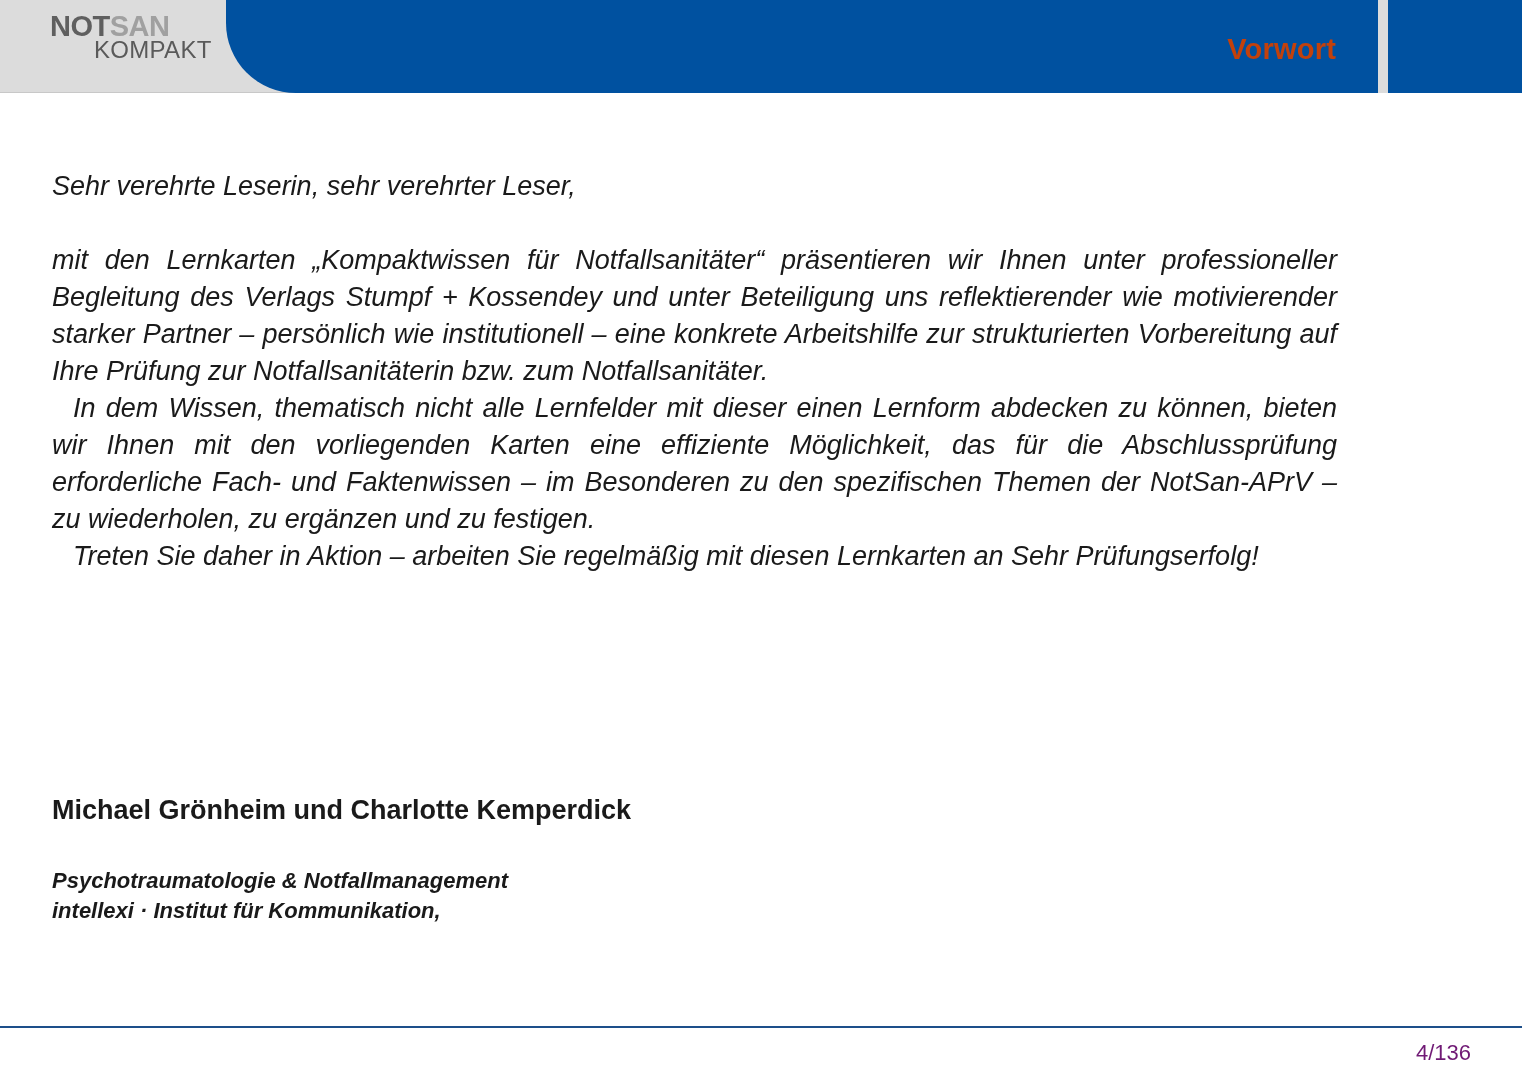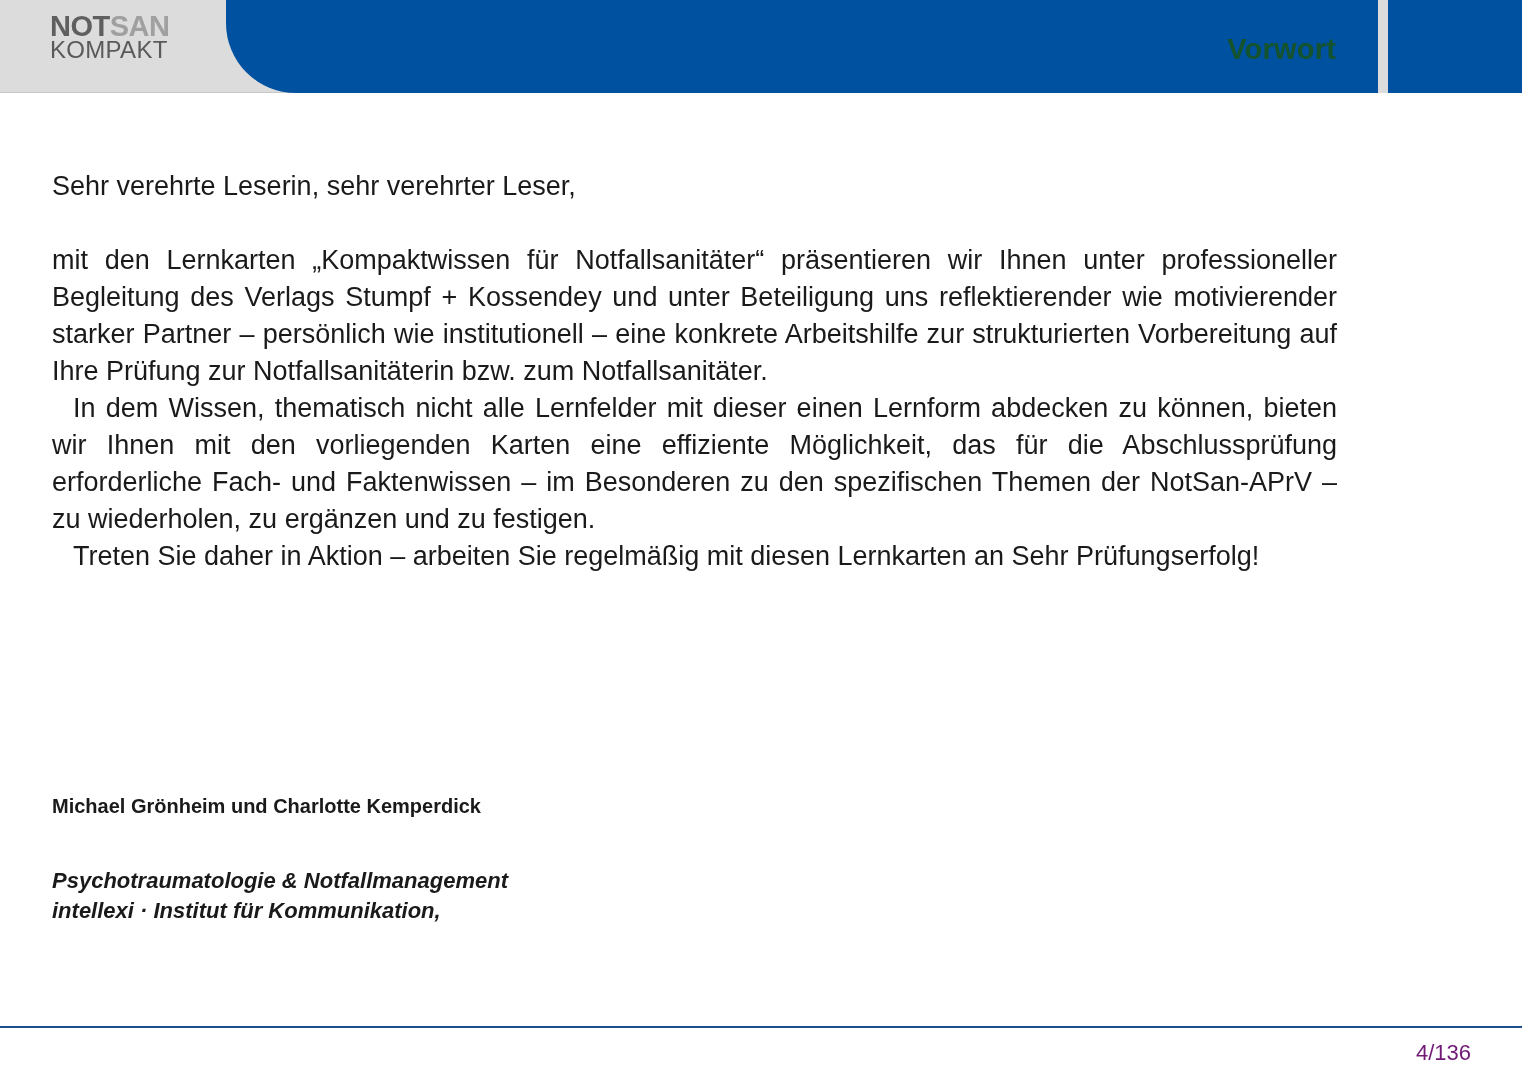--- a/index.html
+++ b/index.html
@@ -10,40 +10,40 @@
     }
     .header { position: absolute; left: 0; top: 0; width: 1522px; height: 93px; }
     .logo-box {
       position: absolute; left: 0; top: 0; width: 300px; height: 92px;
       background: #dcdcdc; border-bottom: 1px solid #c8c8c8;
     }
     .logo { position: absolute; left: 50px; top: 12px; line-height: 1; }
     .logo-top { font-weight: bold; font-size: 29px; letter-spacing: -0.5px; }
     .logo-top .not { color: #5f5f5f; }
     .logo-top .san { color: #a0a0a0; }
-    .logo-bottom { font-size: 24px; color: #5a5a5a; letter-spacing: 0.3px; margin-top: -3px; }
+    .logo-bottom { font-size: 24px; color: #5a5a5a; letter-spacing: 0.3px; margin-top: -3px; margin-left: 44px; }
     .blue-band {
       position: absolute; left: 226px; top: 0; width: 1152px; height: 93px;
       background: #0051a0; border-bottom-left-radius: 70px;
     }
     .gap { position: absolute; left: 1378px; top: 0; width: 10px; height: 93px; background: #dcdcdc; }
     .blue-right { position: absolute; left: 1388px; top: 0; width: 134px; height: 93px; background: #0051a0; }
     .section-title {
-      position: absolute; right: 186px; top: 33px; color: #14532d;
+      position: absolute; right: 186px; top: 33px; color: #c2410c;
       font-weight: bold; font-size: 29px; letter-spacing: 0.2px;
     }
     .content {
       position: absolute; left: 52px; top: 168px; width: 1285px;
       font-size: 27px; line-height: 37px; color: #1a1a1a;
     }
-    .content p { margin: 0; text-align: justify; }
+    .content p { margin: 0; text-align: justify; font-style: italic; }
     .indent { text-indent: 21px; }
     .salutation { margin-bottom: 37px !important; }
     .closing { margin-top: 37px !important; }
-    .authors { position: absolute; left: 52px; top: 795px; font-weight: bold; font-size: 20px; }
+    .authors { position: absolute; left: 52px; top: 795px; font-weight: bold; font-size: 27px; }
     .inst { position: absolute; left: 52px; top: 866px; font-size: 22px; line-height: 30px; }
     .inst .it { font-style: italic; font-weight: bold; }
     .footer-line { position: absolute; left: 0; top: 1026px; width: 1522px; height: 2px; background: #1d4f8a; }
     .page-num { position: absolute; right: 51px; top: 1040px; font-size: 22px; color: #701a75; }
   </style>
 </head>
 <body>
 
 <div class="header">
   <div class="logo-box">

